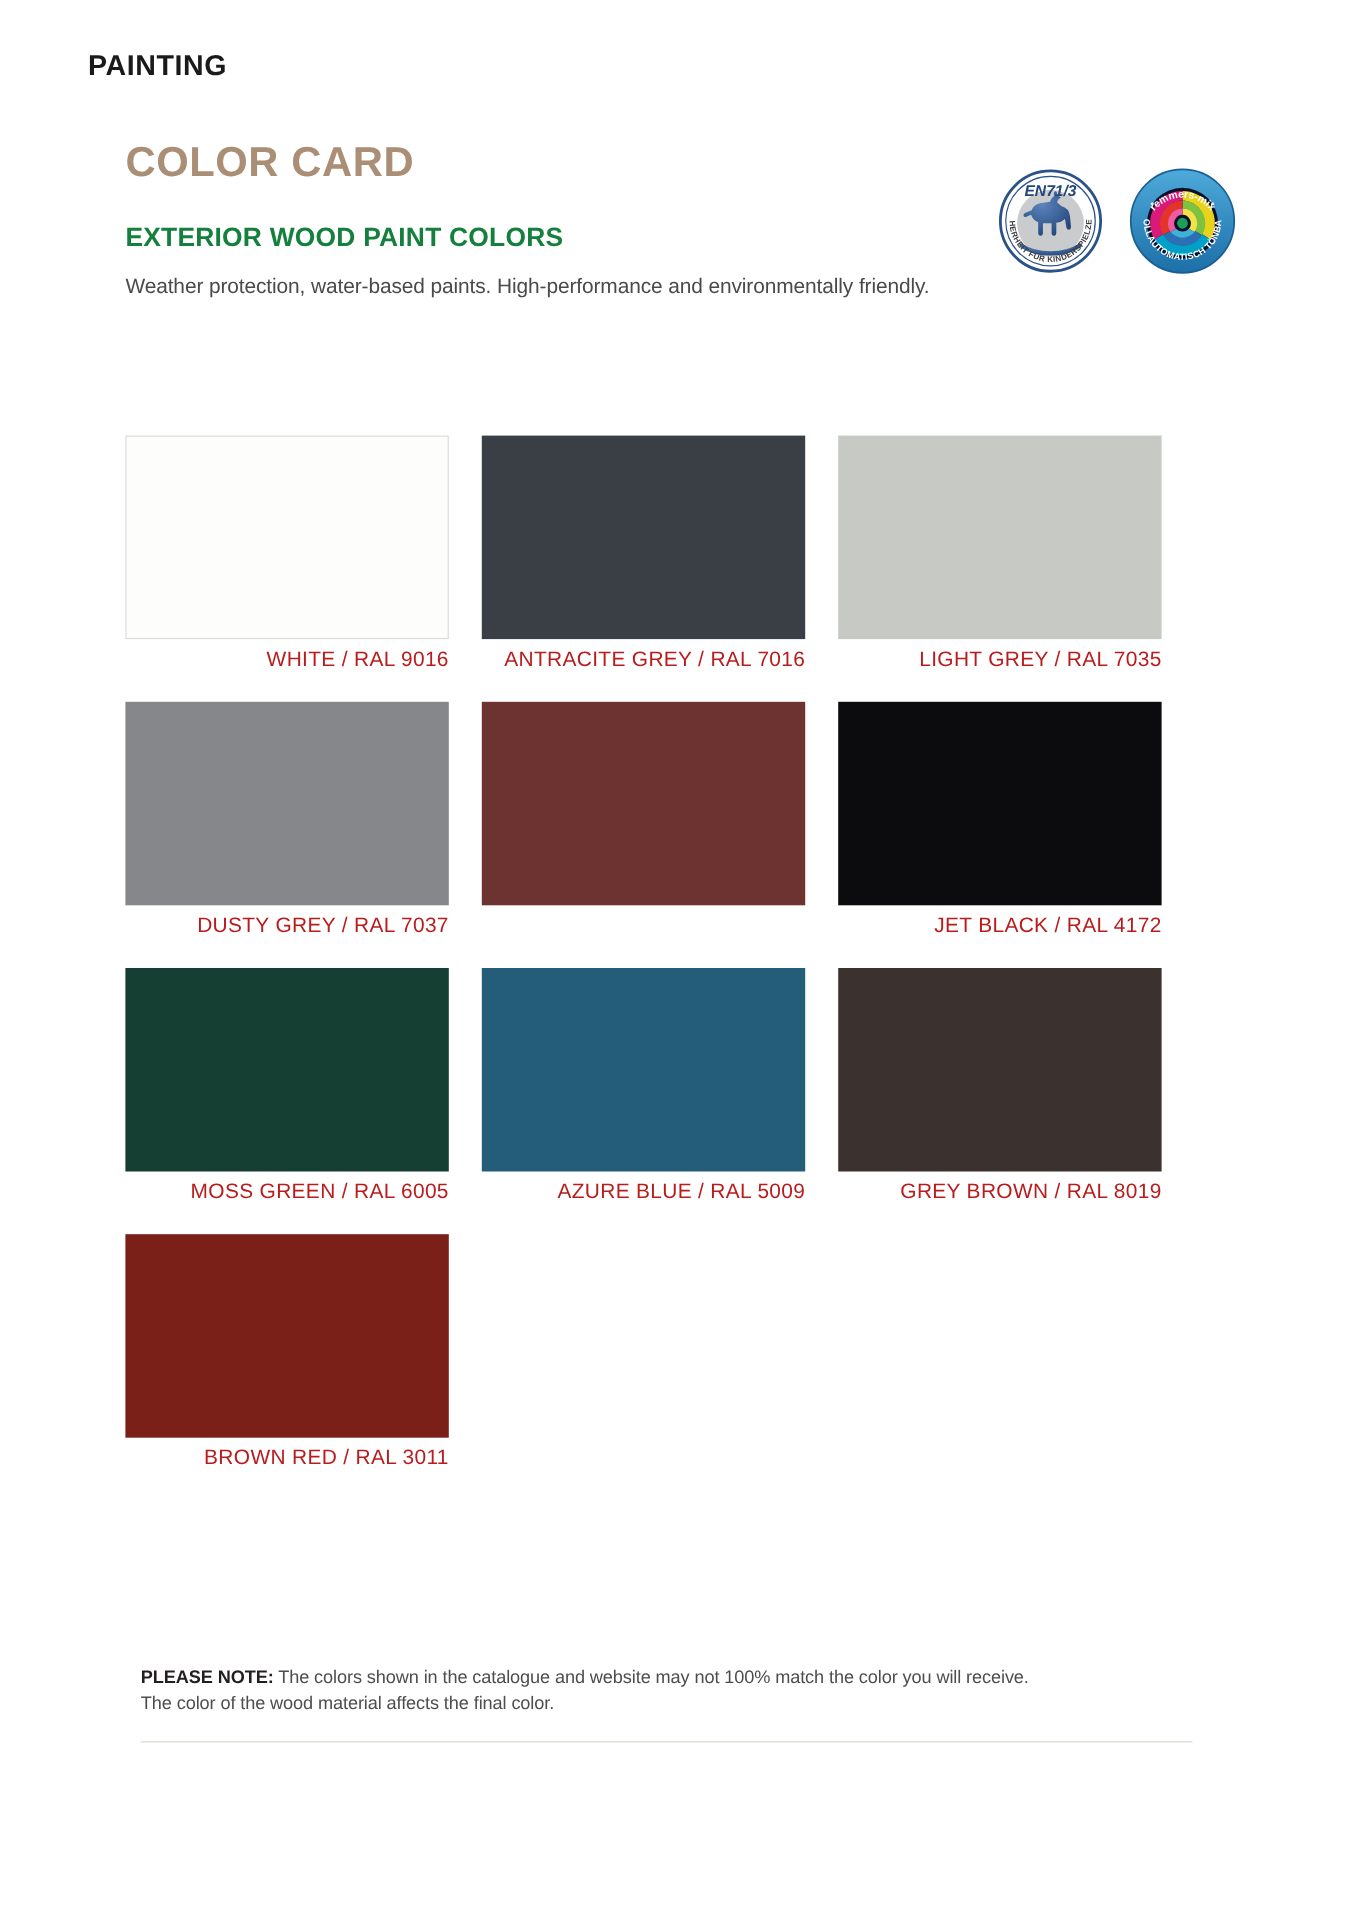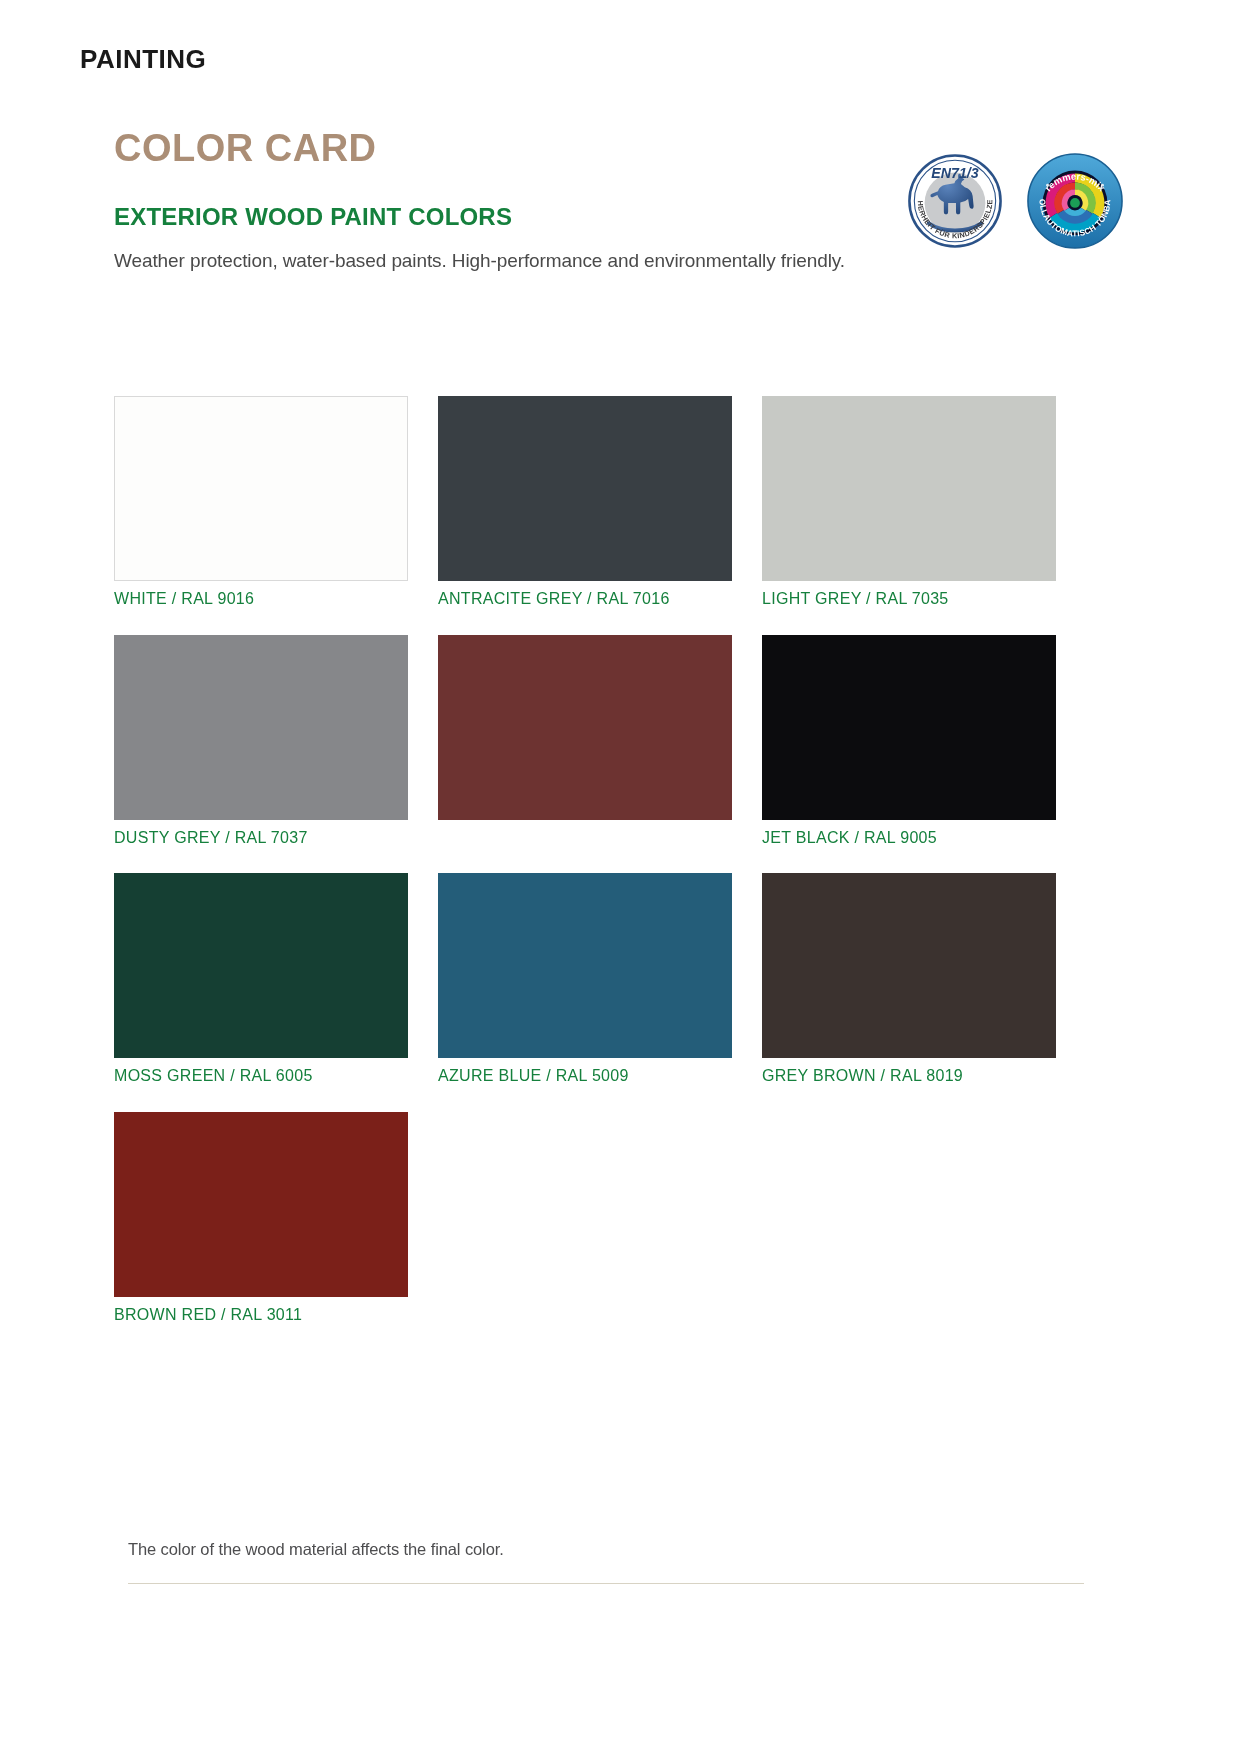--- a/index.html
+++ b/index.html
@@ -93,23 +93,23 @@
   }
   .swatch-chip {
     width: 294px;
     height: 185px;
     display: block;
   }
   .swatch-chip.bordered {
     border: 1px solid #d9d9d9;
   }
   .swatch-label {
-    text-align: left;
-    font-size: 16px;
-    color: #15803d;
+    text-align: right;
+    font-size: 19px;
+    color: #b91c1c;
     letter-spacing: 0.3px;
     padding: 9px 0 27px 0;
     line-height: 1.1;
     white-space: nowrap;
   }
 
   
   .footnote {
     position: absolute;
     left: 128px;
@@ -225,37 +225,37 @@
     </div>
     <div class="swatch-cell">
       <div class="swatch-chip" style="background: rgb(134, 135, 138);"></div>
       <div class="swatch-label">DUSTY GREY / RAL 7037</div>
     </div>
     <div class="swatch-cell">
       <div class="swatch-chip" style="background: rgb(109, 51, 49);"></div>
     </div>
     <div class="swatch-cell">
       <div class="swatch-chip" style="background: rgb(12, 12, 14);"></div>
-      <div class="swatch-label">JET BLACK / RAL 9005</div>
+      <div class="swatch-label">JET BLACK / RAL 4172</div>
     </div>
     <div class="swatch-cell">
       <div class="swatch-chip" style="background: rgb(21, 63, 51);"></div>
       <div class="swatch-label">MOSS GREEN / RAL 6005</div>
     </div>
     <div class="swatch-cell">
       <div class="swatch-chip" style="background: rgb(36, 93, 121);"></div>
       <div class="swatch-label">AZURE BLUE / RAL 5009</div>
     </div>
     <div class="swatch-cell">
       <div class="swatch-chip" style="background: rgb(59, 50, 47);"></div>
       <div class="swatch-label">GREY BROWN / RAL 8019</div>
     </div>
     <div class="swatch-cell">
       <div class="swatch-chip" style="background: rgb(123, 32, 25);"></div>
       <div class="swatch-label">BROWN RED / RAL 3011</div>
     </div>
   </div>
 
 <div class="footnote">
-  <br>
+  <span><b>PLEASE NOTE:</b><span> The colors shown in the catalogue and website may not 100% match the color you will receive.</span></span><br>
   <span>The color of the wood material affects the final color.</span>
 </div>
 <div class="footer-rule"></div>
 
 </body></html>

